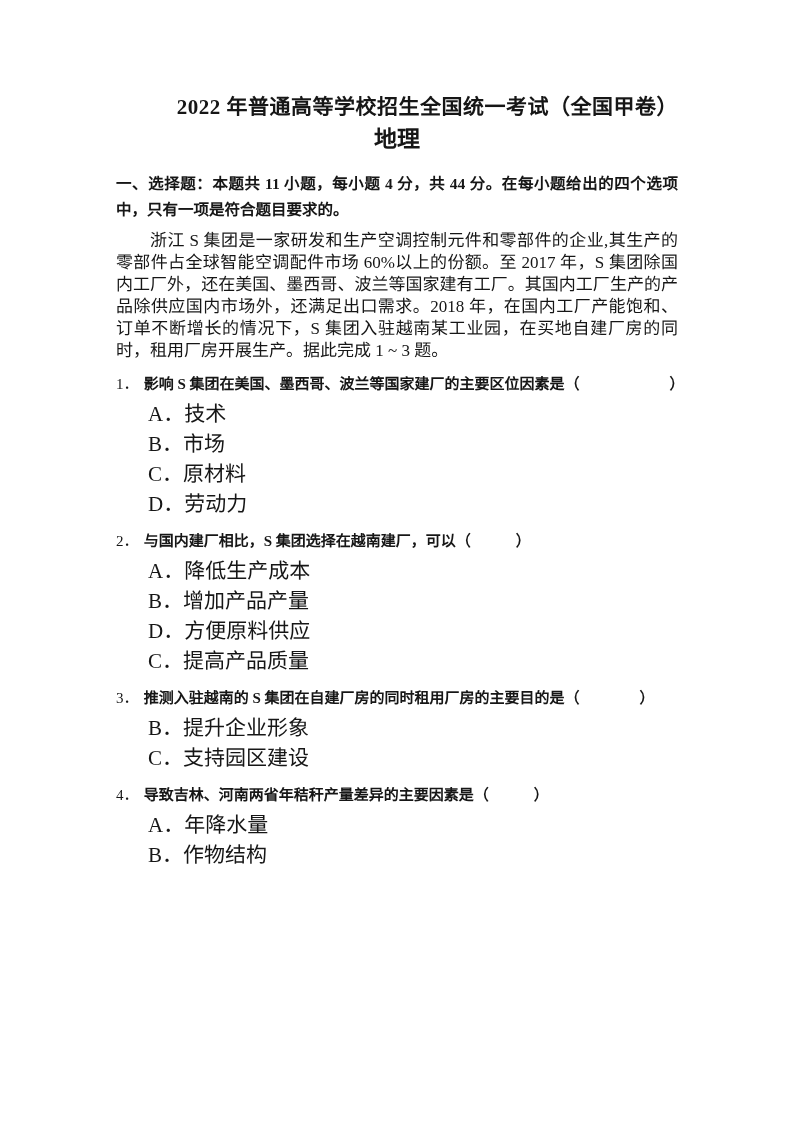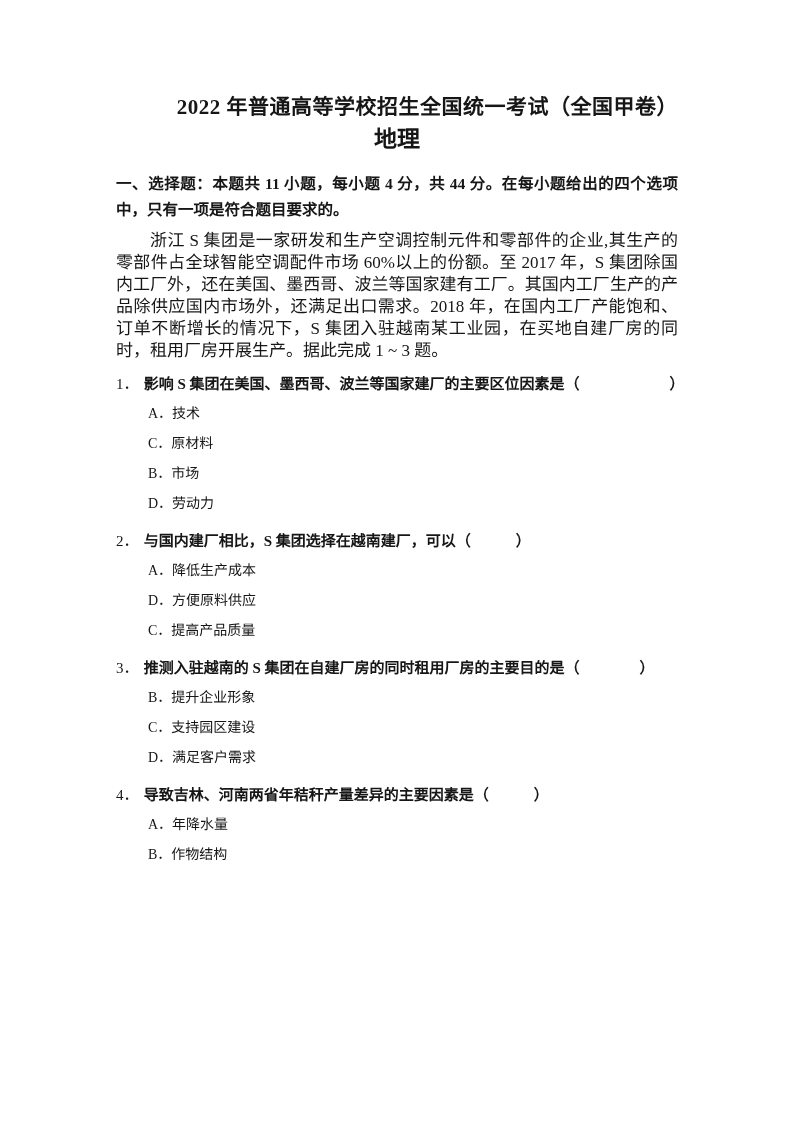--- a/index.html
+++ b/index.html
@@ -50,21 +50,21 @@
   .question {
     margin-top: 7px;
     font-size: 15px;
     line-height: 30px;
     display: flex;
     align-items: flex-start;
   }
   .q-num { flex: 0 0 auto; min-width: 1.85em; }
   .q-text { flex: 1 1 auto; text-align: justify; font-weight: bold; }
   .option {
-    font-size: 14px;
+    font-size: 21px;
     line-height: 30px;
     padding-left: 32px;
   }
 </style>
 </head>
 <body>
 
 <main class="page">
 
   <h1 class="title">2022 年普通高等学校招生全国统一考试（全国甲卷）</h1>
@@ -72,39 +72,39 @@
 
   <p class="section-heading">一、选择题：本题共 11 小题，每小题 4 分，共 44 分。在每小题给出的四个选项中，只有一项是符合题目要求的。</p>
 
   <p class="passage passage-1">浙江 S 集团是一家研发和生产空调控制元件和零部件的企业,其生产的零部件占全球智能空调配件市场 60%以上的份额。至 2017 年，S 集团除国内工厂外，还在美国、墨西哥、波兰等国家建有工厂。其国内工厂生产的产品除供应国内市场外，还满足出口需求。2018 年，在国内工厂产能饱和、订单不断增长的情况下，S 集团入驻越南某工业园，在买地自建厂房的同时，租用厂房开展生产。据此完成 1 ~ 3 题。</p>
 
   <div class="question">
     <span class="q-num">1．</span>
     <span class="q-text">影响 S 集团在美国、墨西哥、波兰等国家建厂的主要区位因素是（　　　　　　）</span>
   </div>
   <div class="option">A．技术</div>
+  <div class="option">B．市场</div>
   <div class="option">C．原材料</div>
-  <div class="option">B．市场</div>
   <div class="option">D．劳动力</div>
 
   <div class="question">
     <span class="q-num">2．</span>
     <span class="q-text">与国内建厂相比，S 集团选择在越南建厂，可以（　　　）</span>
   </div>
   <div class="option">A．降低生产成本</div>
+  <div class="option">B．增加产品产量</div>
   <div class="option">D．方便原料供应</div>
   <div class="option">C．提高产品质量</div>
 
   <div class="question">
     <span class="q-num">3．</span>
     <span class="q-text">推测入驻越南的 S 集团在自建厂房的同时租用厂房的主要目的是（　　　　）</span>
   </div>
   <div class="option">B．提升企业形象</div>
   <div class="option">C．支持园区建设</div>
-  <div class="option">D．满足客户需求</div>
 
 
   <div class="question">
     <span class="q-num">4．</span>
     <span class="q-text">导致吉林、河南两省年秸秆产量差异的主要因素是（　　　）</span>
   </div>
   <div class="option">A．年降水量</div>
   <div class="option">B．作物结构</div>
 
 </main>

